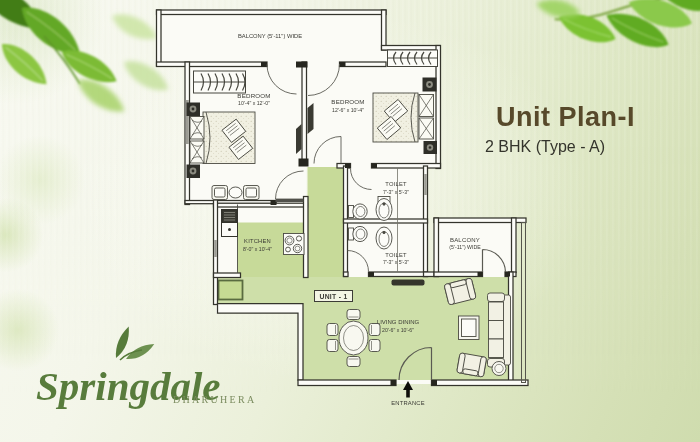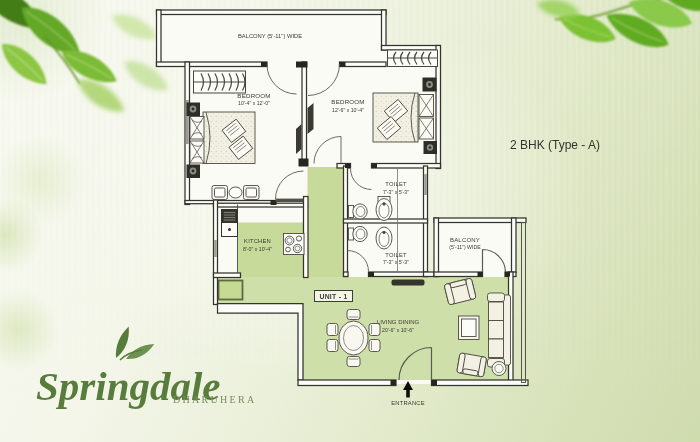--- a/index.html
+++ b/index.html
@@ -11,21 +11,21 @@
       radial-gradient(circle 55px at 18px 330px, rgba(186,212,132,0.40), rgba(186,212,132,0) 75%),
       radial-gradient(circle 60px at 40px 180px, rgba(200,222,156,0.35), rgba(200,222,156,0) 75%),
       radial-gradient(ellipse 360px 260px at 330px 195px, rgba(252,252,246,0.72), rgba(252,252,246,0) 72%),
       linear-gradient(115deg, #f8f9f1 0%, #f4f6ea 28%, #ebf0da 50%, #dfe8c6 70%, #d5e0b6 88%, #cfdcae 100%);
   }
   .stripes{position:absolute;left:0;top:0;width:700px;height:442px;
     background:repeating-linear-gradient(90deg, rgba(255,255,255,0.20) 0 1px, rgba(120,130,90,0.03) 3px 4px, rgba(255,255,255,0) 4px 6px);
     opacity:.55;
     -webkit-mask-image:linear-gradient(to bottom, rgba(0,0,0,1) 0%, rgba(0,0,0,.75) 50%, rgba(0,0,0,.25) 75%, rgba(0,0,0,0) 95%);}
   .t1{position:absolute;left:496px;top:102px;font-size:27px;font-weight:bold;color:#57492a;letter-spacing:.5px;}
-  .t2{position:absolute;left:510px;top:138px;font-size:12px;color:#34342c;}
+  .t2{position:absolute;left:485px;top:138px;font-size:16px;color:#34342c;}
   .t3{position:absolute;left:494px;top:158px;font-size:15.5px;color:#34342c;}
   .t3 .gap{display:inline-block;width:14px;}
   .logoword{position:absolute;left:36px;top:346px;font-family:"Liberation Serif",serif;font-style:italic;
     font-size:41px;font-weight:bold;color:#587c3c;letter-spacing:0px;margin-top:16px;}
   .logosub{position:absolute;left:173px;top:394px;font-family:"Liberation Serif",serif;
     font-size:10px;color:#7b8c5f;letter-spacing:2.3px;}
   svg{position:absolute;left:0;top:0;}
   text{font-family:"Liberation Sans",sans-serif;fill:#3b3b35;}
 </style>
 </head>
@@ -84,20 +84,21 @@
         </g>
       <g transform="translate(586,30) rotate(195)" filter="url(#blur1)">
           <path d="M0,0 C9,-11 32,-13 46,-2 C32,11 10,10 0,0 Z" fill="#9bd35e" opacity=".9"></path>
         </g>
       <g transform="translate(716,26) rotate(212)">
           <path d="M0,0 C13,-16 48,-19 68,-2 C48,16 15,15 0,0 Z" fill="#61aa24"></path>
         </g>
     </g>
   </svg>
 
+  <div class="t1">Unit Plan-I</div>
 
   <div class="t2">2 BHK (Type - A)</div>
 
 
   <div class="logoword">Springdale</div>
   <div class="logosub">DHARUHERA</div>
   <svg width="700" height="442" viewBox="0 0 700 442">
 
     <g transform="translate(116,358) rotate(-68)">
         <path d="M0,0 Q16,-8 34,0 Q16,9 0,0Z" fill="#567b3a"></path>

